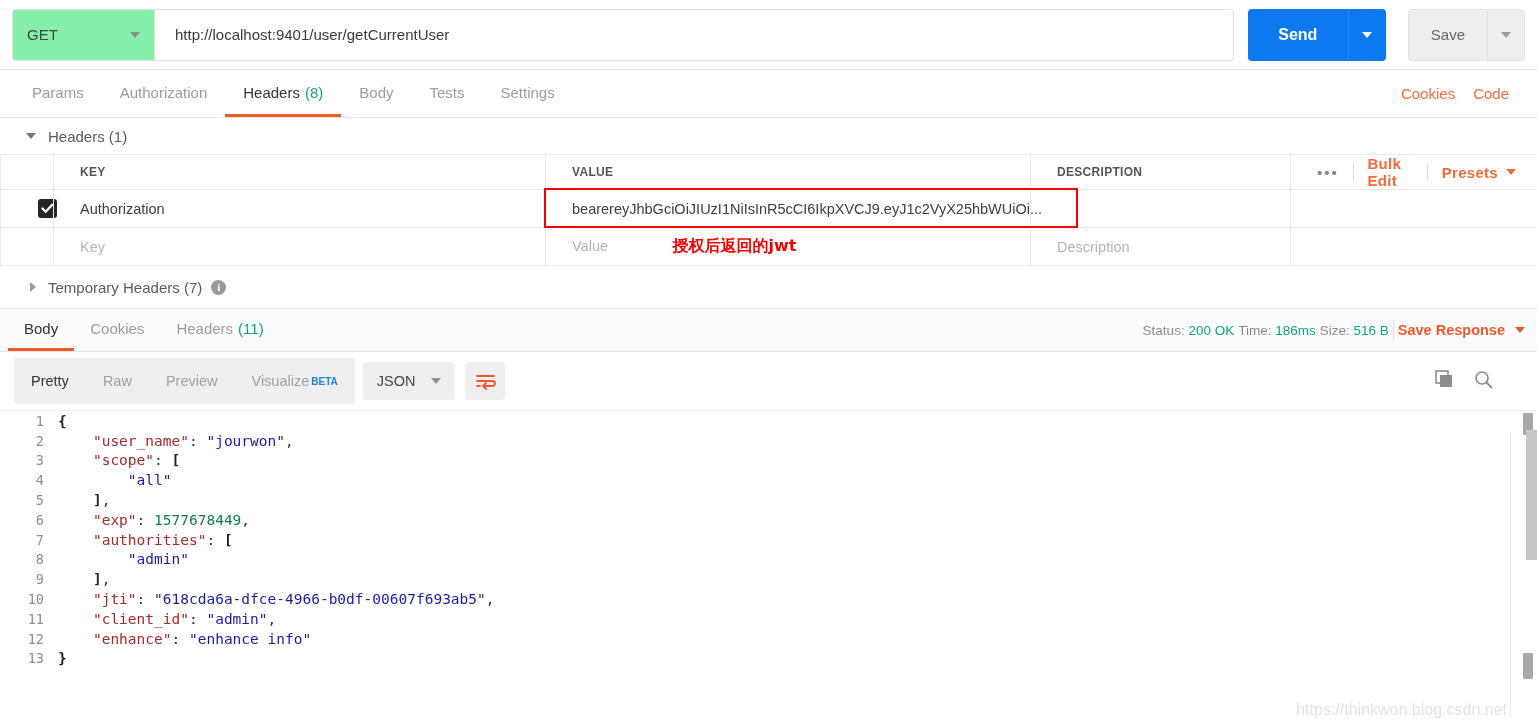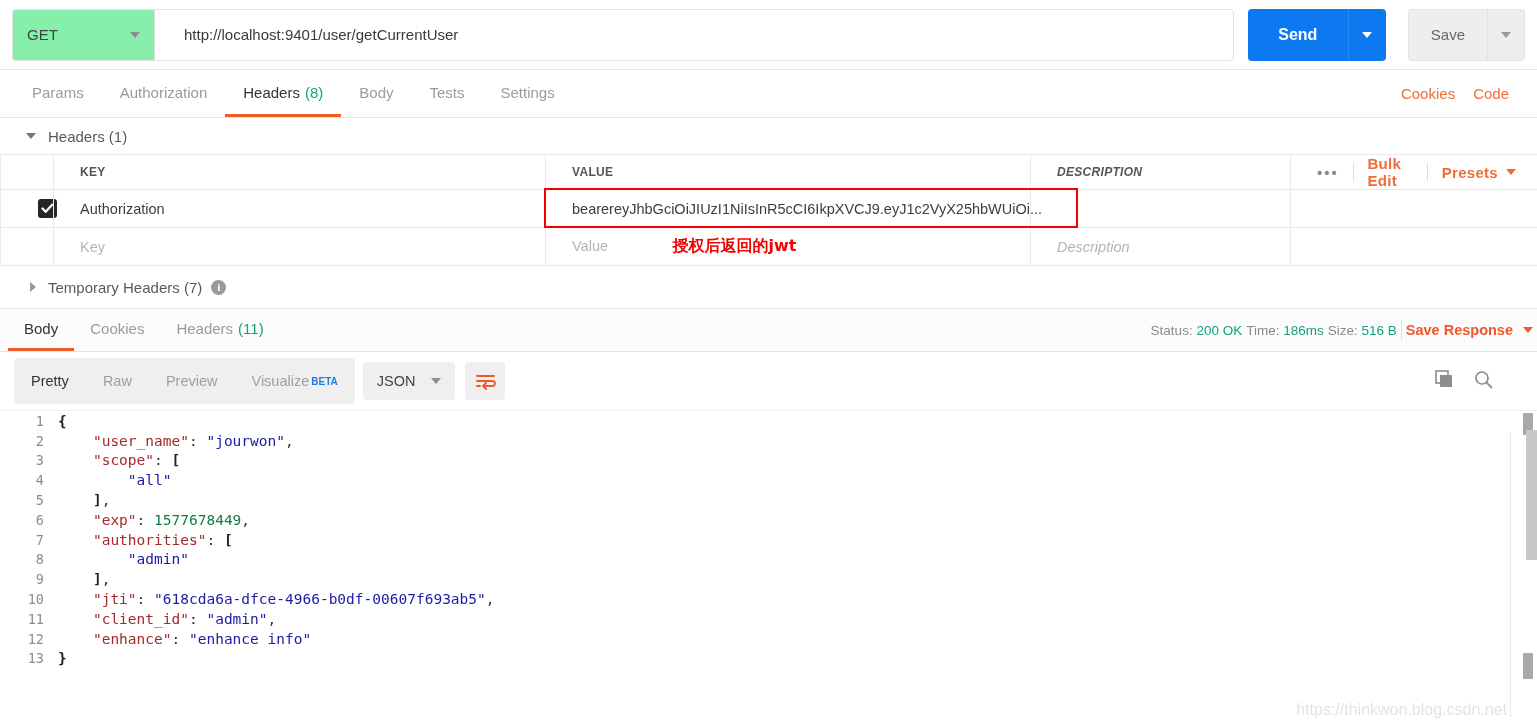--- a/index.html
+++ b/index.html
@@ -33,21 +33,21 @@
     width: 0; height: 0;
     border-left: 5px solid transparent;
     border-right: 5px solid transparent;
     border-top: 6px solid #8d8d8d;
   }
   .url-input {
     flex: 1; height: 52px;
     border: 1px solid #e0e0e0;
     border-radius: 0 4px 4px 0;
     background: #fff;
-    padding: 0 29px;
+    padding: 0 20px;
     font-size: 15px; color: #3a3a3a;
     font-family: "Liberation Sans", sans-serif;
     outline: none;
   }
   .send-group { display: flex; margin-left: 14px; }
   .btn-send {
     height: 52px; min-width: 100px;
     background: #0c79f0; color: #fff;
     border: none; border-radius: 4px 0 0 4px;
     font-size: 16px; font-weight: bold;
@@ -159,21 +159,21 @@
     font-weight: normal;
     vertical-align: middle;
   }
   .htable tr.head td {
     font-size: 12px; font-weight: bold; color: #555;
     letter-spacing: .3px; height: 34px;
   }
   .col-check { width: 48px; }
   .col-key   { width: 492px; }
   .col-val   { width: 485px; }
-  .col-desc  { width: 260px; font-style: italic; }
+  .col-desc  { width: 260px; }
   .col-tools { width: 252px; border-left: none !important; }
   .htable tr.head td.col-tools {
     border-left: none;
   }
   .tools-inner {
     display: flex; align-items: center; justify-content: flex-end;
     gap: 0;
   }
   .tool-sep { width: 1px; height: 18px; background: #dcdcdc; margin: 0 14px; }
   .dots { color: #8b8b8b; letter-spacing: 2px; font-size: 15px; cursor: pointer; }
@@ -209,21 +209,21 @@
   }
   .resp-tab {
     display: flex; align-items: center; align-self: stretch;
     padding: 0 16px;
     font-size: 15px; color: #9b9b9b; cursor: pointer;
     border-bottom: 3px solid transparent;
   }
   .resp-tab.active { color: #333; border-bottom-color: #ef5b25; }
   .resp-meta {
     margin-left: auto; display: flex; align-items: center;
-    font-size: 13.5px; color: #8a8a8a; padding-right: 4px; gap: 4px;
+    font-size: 13.5px; color: #8a8a8a; padding-right: 12px; gap: 4px;
   }
   .meta-val { color: #10a37f; }
   .vsep { width: 1px; height: 20px; background: #dcdcdc; }
   .save-resp { color: #f0572d; font-weight: bold; font-size: 14.5px; cursor: pointer; }
 
   
   .view-bar {
     display: flex; align-items: center;
     height: 58px; padding: 0 14px;
   }

